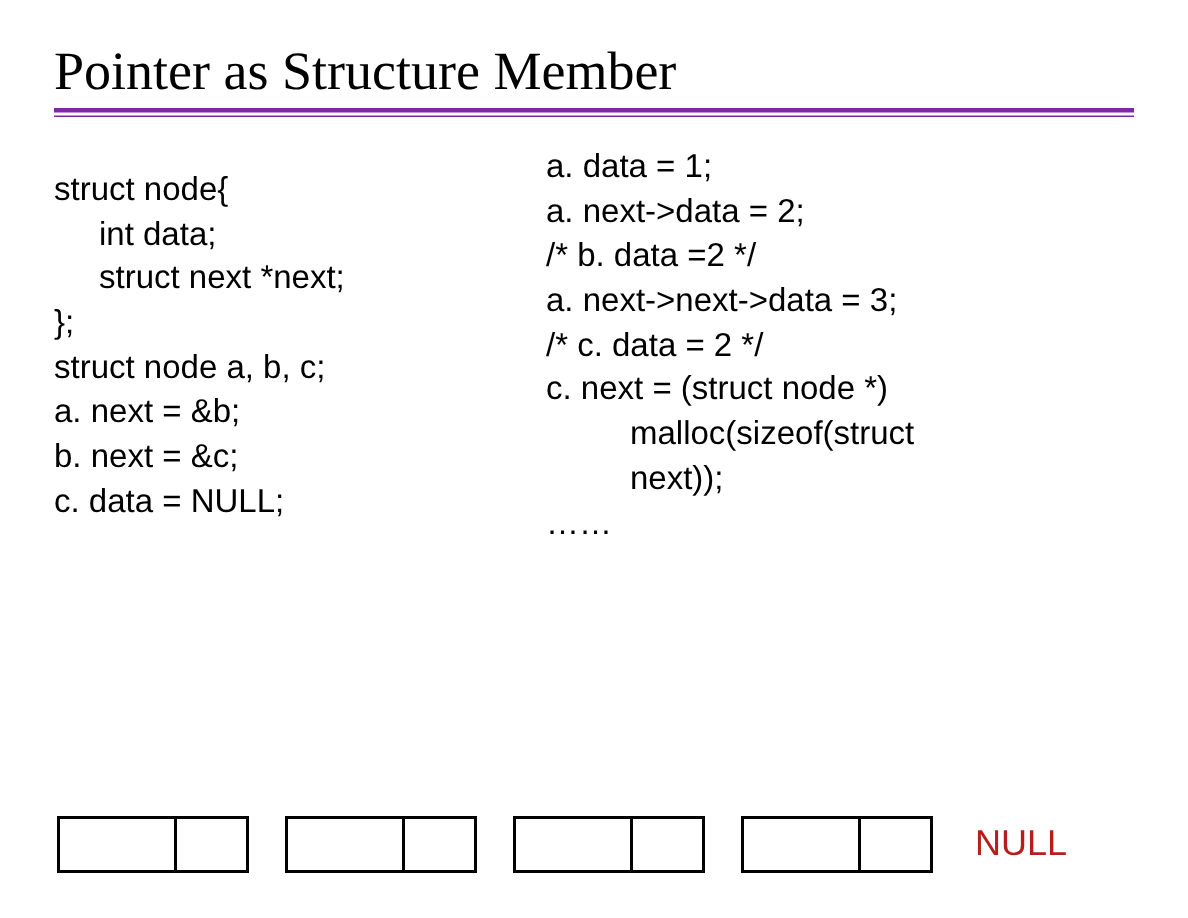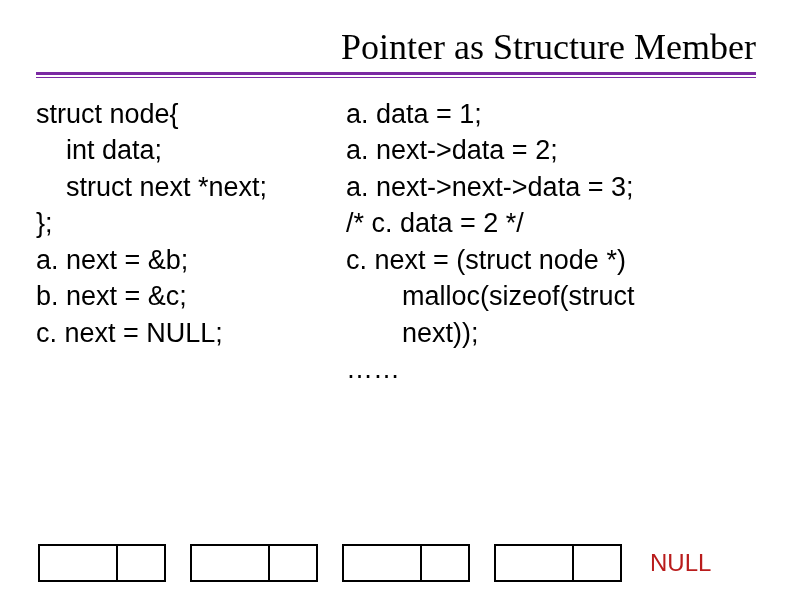--- a/index.html
+++ b/index.html
@@ -17,39 +17,40 @@
     }
     .slide {
       width: 100%;
       height: 100%;
       padding: 20px 36px 20px 36px;
     }
     .title {
       font-size: 36px;
       font-weight: normal;
       color: #000000;
-      text-align: right;
+      text-align: left;
       margin-top: 6px;
       margin-bottom: 4px;
       font-family: "Times New Roman", Times, serif;
     }
     .title-underline {
       border-top: 3px solid #7b2aa3;
       border-bottom: 1px solid #7b2aa3;
       height: 6px;
       margin: 0 0 18px 0;
     }
     .content {
       display: flex;
       flex-direction: row;
-      gap: 0;
+      gap: 18px;
       font-family: Arial, Helvetica, sans-serif;
-      font-size: 27px;
+      font-size: 22px;
       line-height: 1.35;
       color: #000000;
+      align-items: center;
     }
     .col-left {
       flex: 0 0 310px;
     }
     .col-right {
       flex: 1;
     }
     .code-line {
       white-space: pre;
     }
@@ -97,28 +98,30 @@
 <div class="slide">
   <h1 class="title">Pointer as Structure Member</h1>
   <div class="title-underline"></div>
 
   <div class="content">
     <div class="col-left">
       <div class="code-line">struct node{</div>
       <div class="code-line indent1">int data;</div>
       <div class="code-line indent1">struct next *next;</div>
       <div class="code-line">};</div>
+      <div class="code-line">struct node a, b, c;</div>
       <div class="code-line">a. next = &amp;b;</div>
       <div class="code-line">b. next = &amp;c;</div>
-      <div class="code-line">c. next = NULL;</div>
+      <div class="code-line">c. data = NULL;</div>
     </div>
 
     <div class="col-right">
       <div class="code-line">a. data = 1;</div>
       <div class="code-line">a. next-&gt;data = 2;</div>
+      <div class="code-line">/* b. data =2 */</div>
       <div class="code-line">a. next-&gt;next-&gt;data = 3;</div>
       <div class="code-line">/* c. data = 2 */</div>
       <div class="code-line">c. next = (struct node *)</div>
       <div class="code-line indent2">malloc(sizeof(struct</div>
       <div class="code-line indent2">next));</div>
       <div class="code-line">……</div>
     </div>
   </div>
 
   <div class="diagram">

